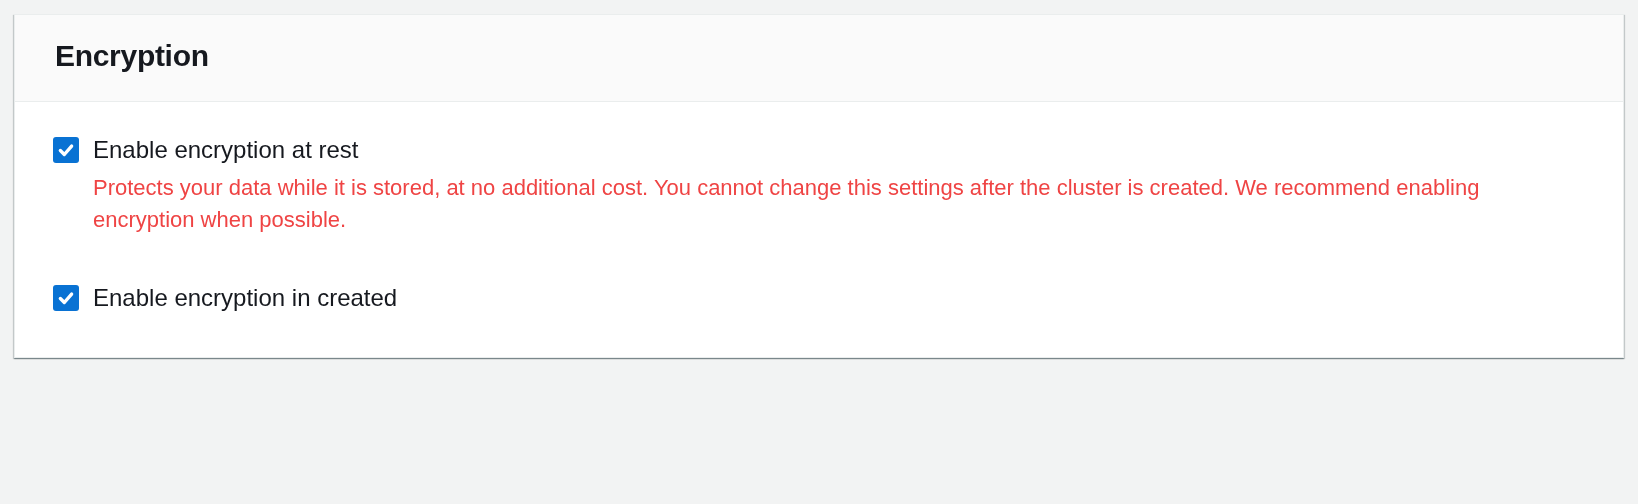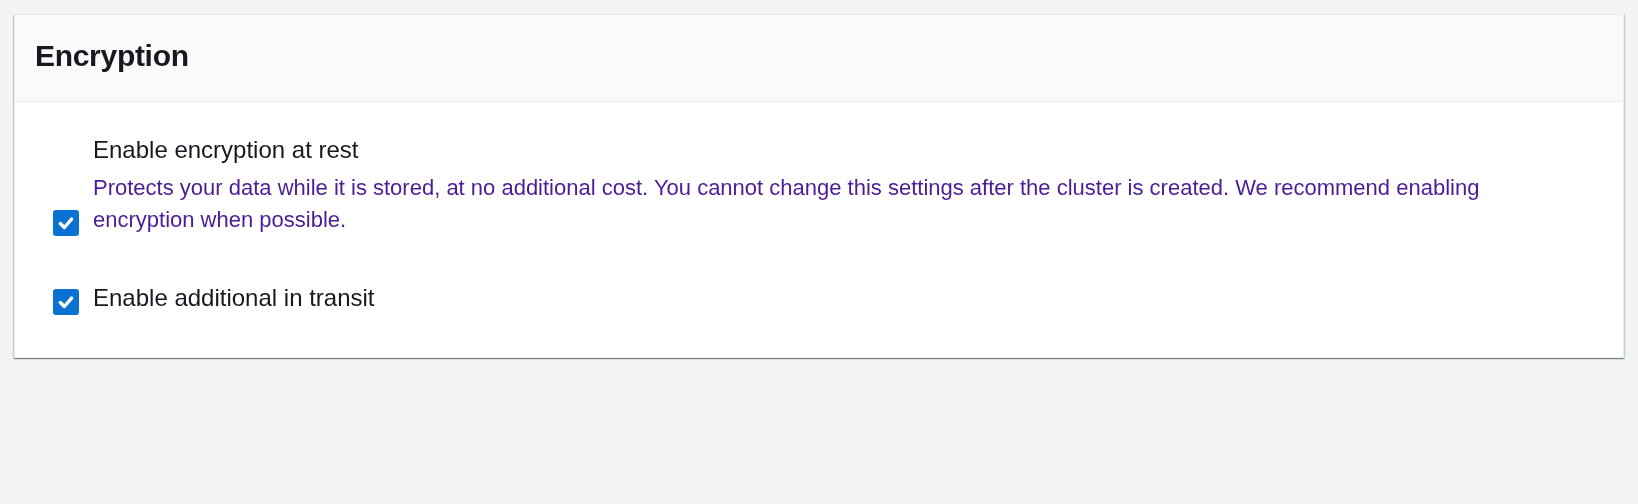--- a/index.html
+++ b/index.html
@@ -12,36 +12,36 @@
       background: #f2f3f3;
       padding: 14px;
       width: 1638px;
     }
     .panel {
       background: #ffffff;
       border: 1px solid #eaeded;
       box-shadow: 0 1px 1px 0 rgba(0,28,36,0.3), 1px 1px 1px 0 rgba(0,28,36,0.15), -1px 1px 1px 0 rgba(0,28,36,0.15);
     }
     .panel-header {
-      padding: 24px 38px 28px 20px;
+      padding: 24px 38px 28px 40px;
       background: #fafafa;
       border-bottom: 1px solid #eaeded;
     }
     .panel-title {
       font-size: 30px;
       font-weight: 700;
       color: #16191f;
       letter-spacing: -0.3px;
     }
     .panel-body {
       padding: 32px 38px 42px 38px;
     }
     .option-row {
       display: flex;
-      align-items: flex-end;
+      align-items: flex-start;
       gap: 14px;
     }
     .option-row + .option-row {
       margin-top: 46px;
     }
     .checkbox {
       flex: 0 0 auto;
       width: 26px;
       height: 26px;
       border-radius: 3px;
@@ -65,21 +65,21 @@
       flex: 1 1 auto;
     }
     .option-label {
       font-size: 24px;
       color: #16191f;
       line-height: 1.35;
       cursor: pointer;
     }
     .option-desc {
       font-size: 22px;
-      color: #4c1d95;
+      color: #ef4444;
       line-height: 1.45;
       margin-top: 6px;
     }
   </style>
 </head>
 <body>
 
 <div class="panel">
   <div class="panel-header">
     <h2 class="panel-title">Encryption</h2>
@@ -98,18 +98,18 @@
       </div>
     </div>
 
     <div class="option-row">
       <div class="checkbox" role="checkbox" aria-checked="true">
         <svg viewBox="0 0 16 16">
             <polyline points="3 8.5 6.5 12 13 4.5"></polyline>
           </svg>
       </div>
       <div class="option-text">
-        <div class="option-label">Enable additional in transit</div>
+        <div class="option-label">Enable encryption in created</div>
       </div>
     </div>
 
   </div>
 </div>
 
 </body></html>

